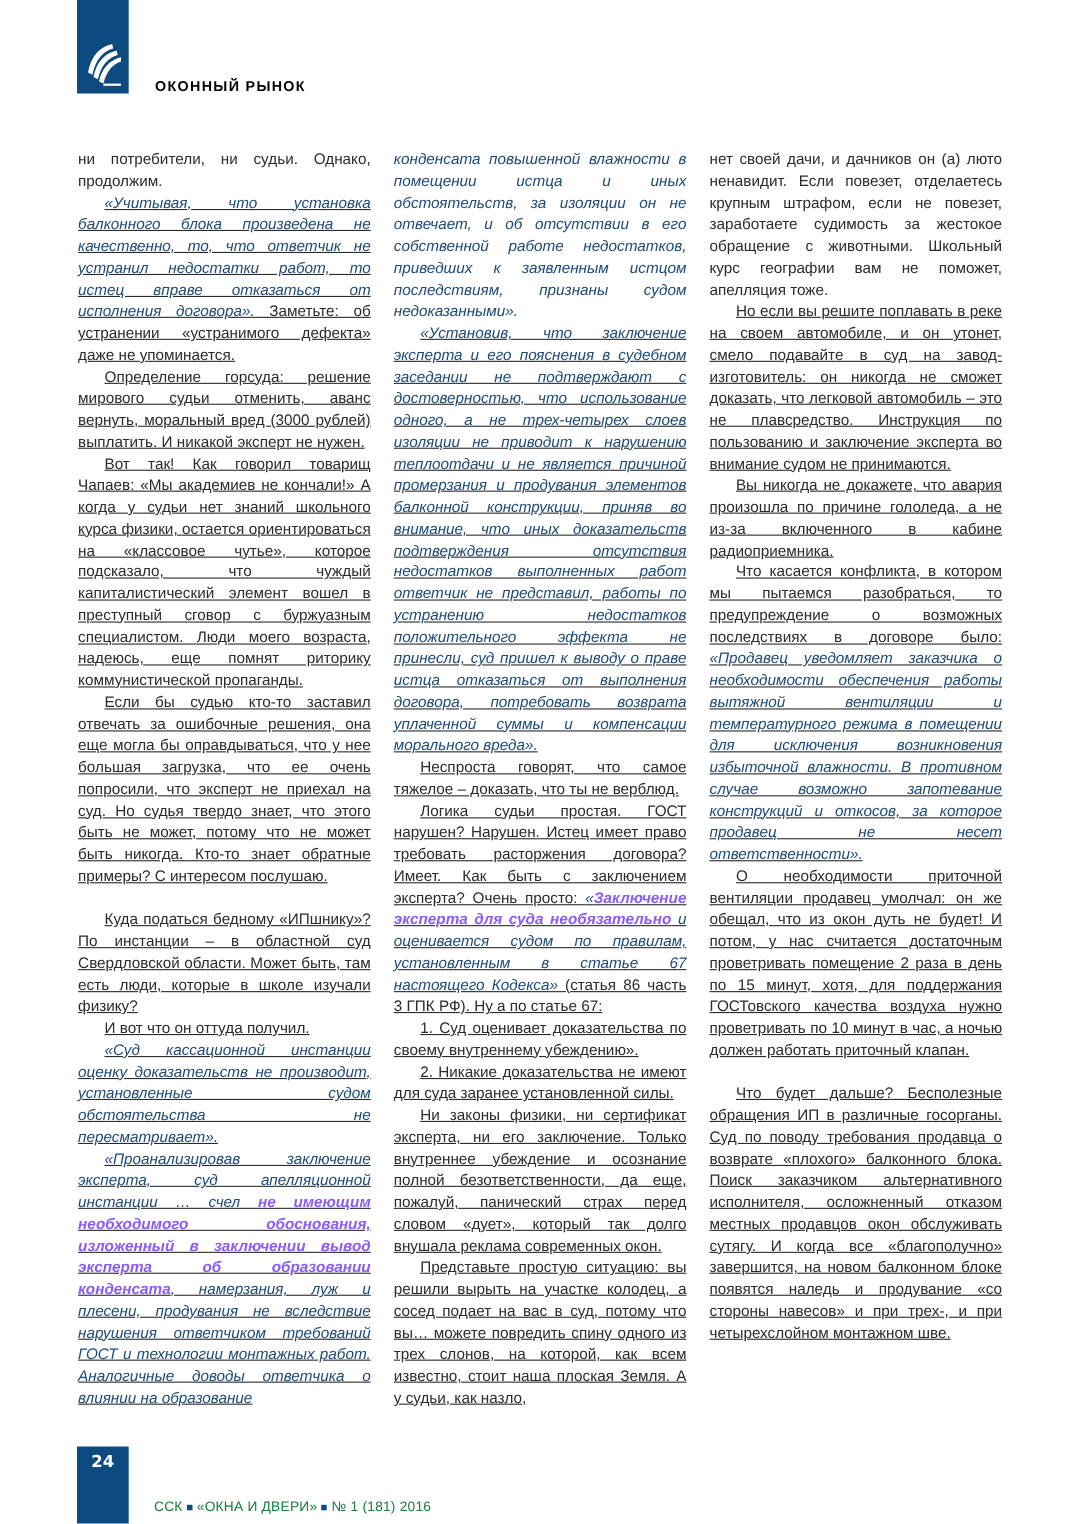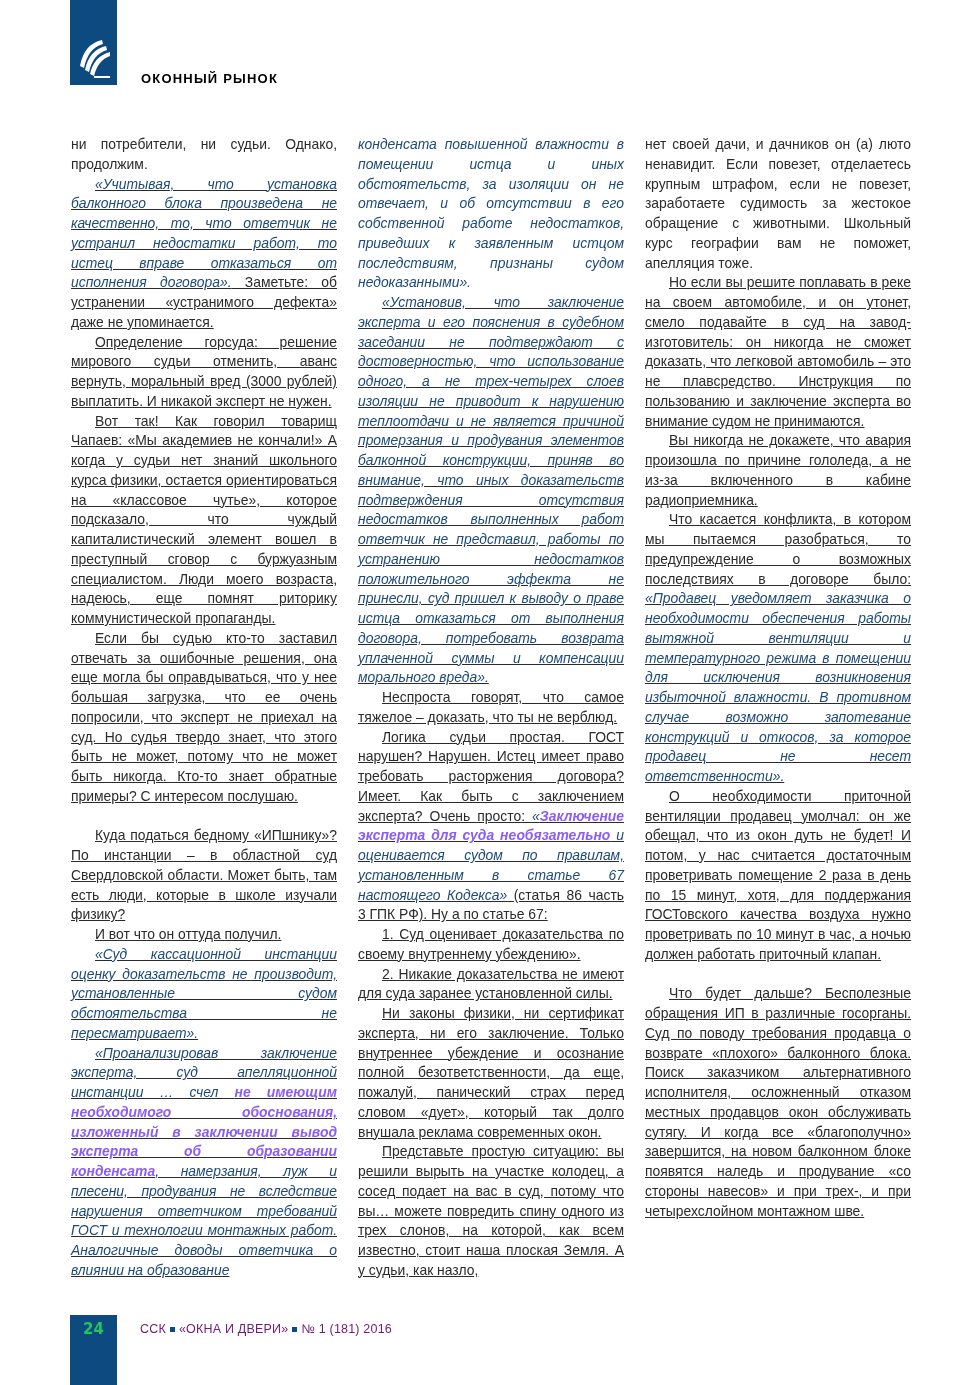--- a/index.html
+++ b/index.html
@@ -12,23 +12,23 @@
   .col { position: absolute; top: 135px; width: 266px; font-size: 13.9px; line-height: 19.75px; }
   .col1 { left: 71px; }
   .col2 { left: 358px; }
   .col3 { left: 645px; }
   .col p { margin: 0; text-align: justify; text-indent: 0; }
   .col p.ind { text-indent: 24px; text-decoration: underline; }
   .q { font-style: italic; color: #1d4a78; }
   .qb { font-style: italic; font-weight: bold; color: #8b5cf6; }
   .gap { height: 19.75px; }
   .footer-block { position: absolute; left: 70px; top: 1315px; width: 47px; height: 70px; background: #0d4a80; }
-  .page-num { position: absolute; left: 0; top: 5px; width: 47px; text-align: center; color: #22c55e;
+  .page-num { position: absolute; left: 0; top: 5px; width: 47px; text-align: center; color: #ffffff;
               font-weight: bold; font-size: 15px; font-family: "DejaVu Sans", sans-serif; }
-  .footer-text { position: absolute; left: 140px; top: 1322px; font-size: 12.5px; color: #701a75;
+  .footer-text { position: absolute; left: 140px; top: 1363px; font-size: 12.5px; color: #15803d;
                  letter-spacing: 0.2px; }
   .sq { display: inline-block; width: 5px; height: 5px; background: #0d4a80; vertical-align: middle; margin: 0 4px; }
 </style>
 </head>
 <body>
 
 <div class="logo-block">
   <svg width="36" height="44" viewBox="0 0 36 44">
     <path d="M4 30 Q8 8 26 4 L27 8 Q12 12 8 32 Z" fill="#ffffff"></path>
     <path d="M9 34 Q13 14 30 10 L31 14 Q17 18 13 36 Z" fill="#ffffff"></path>

